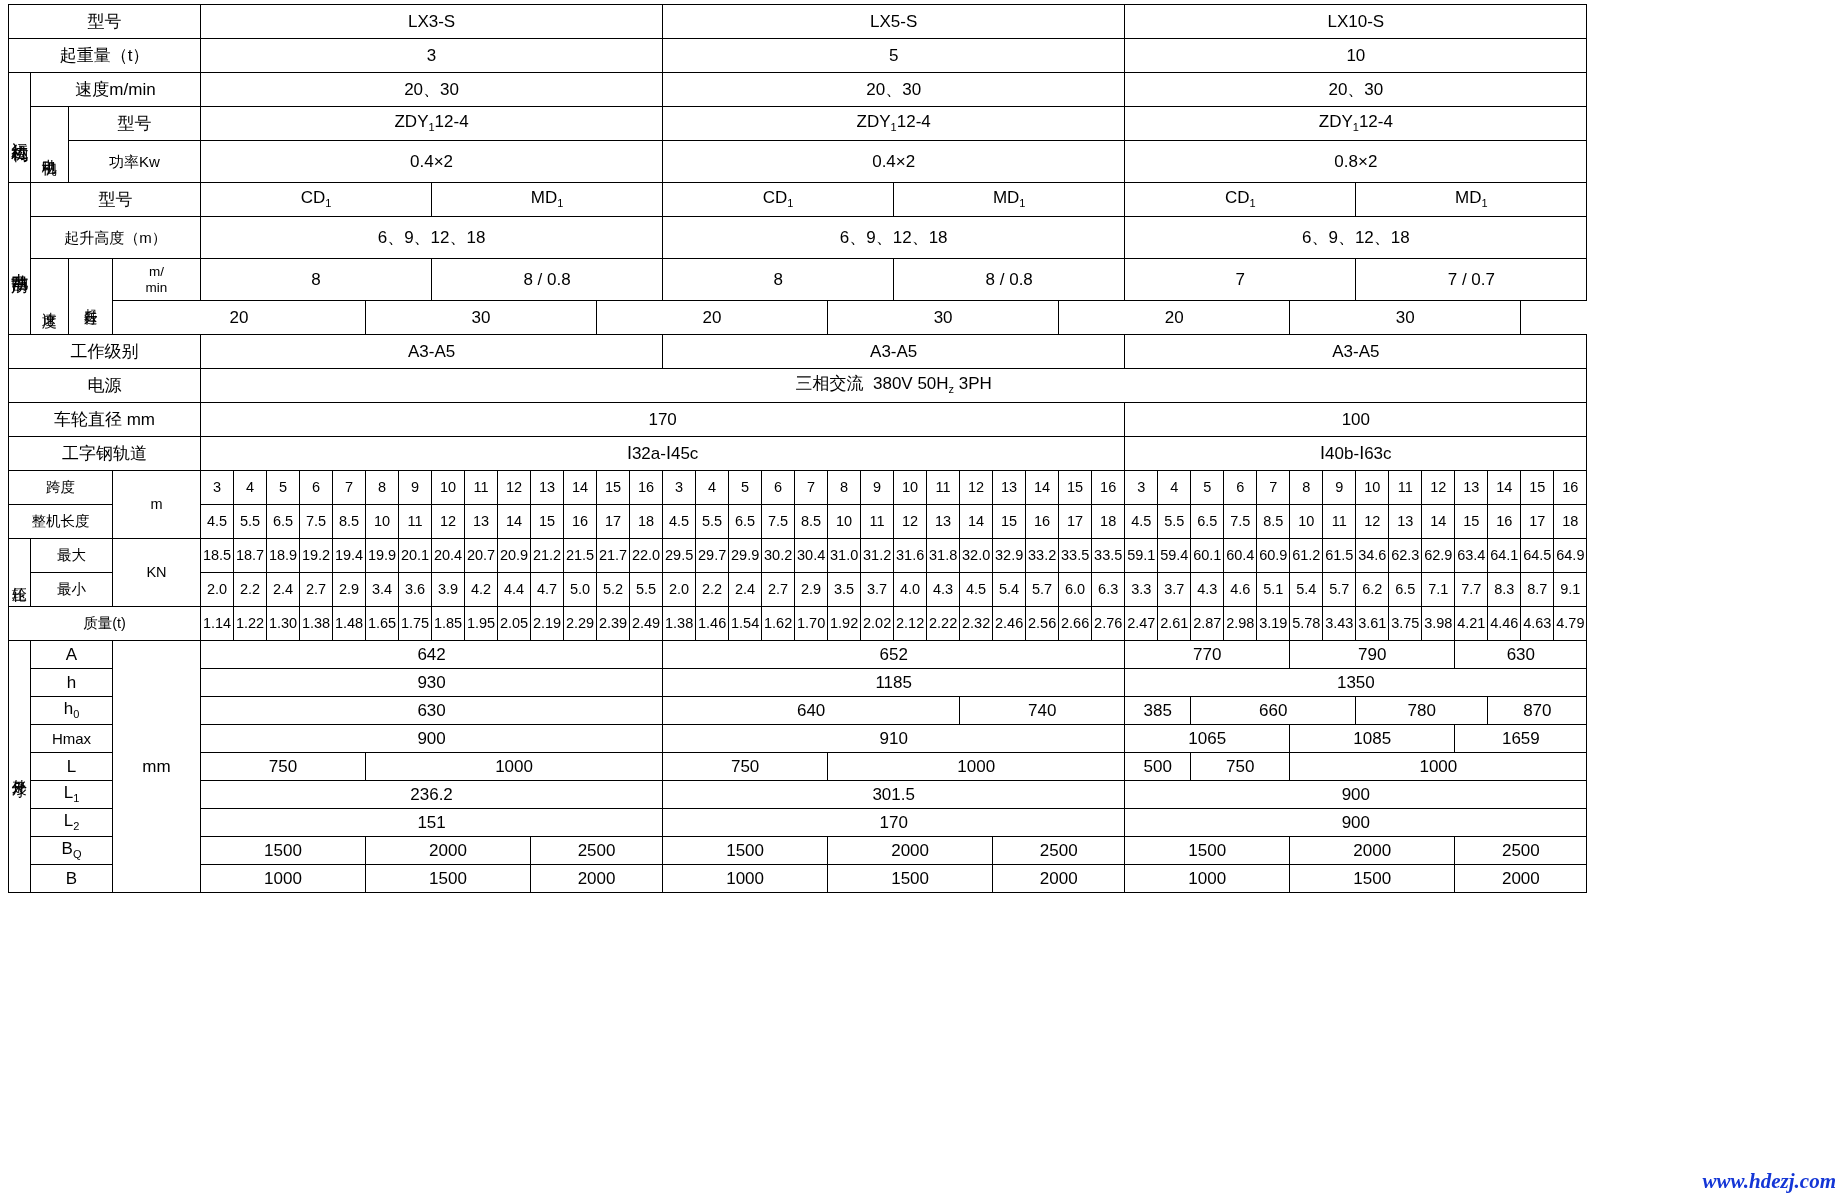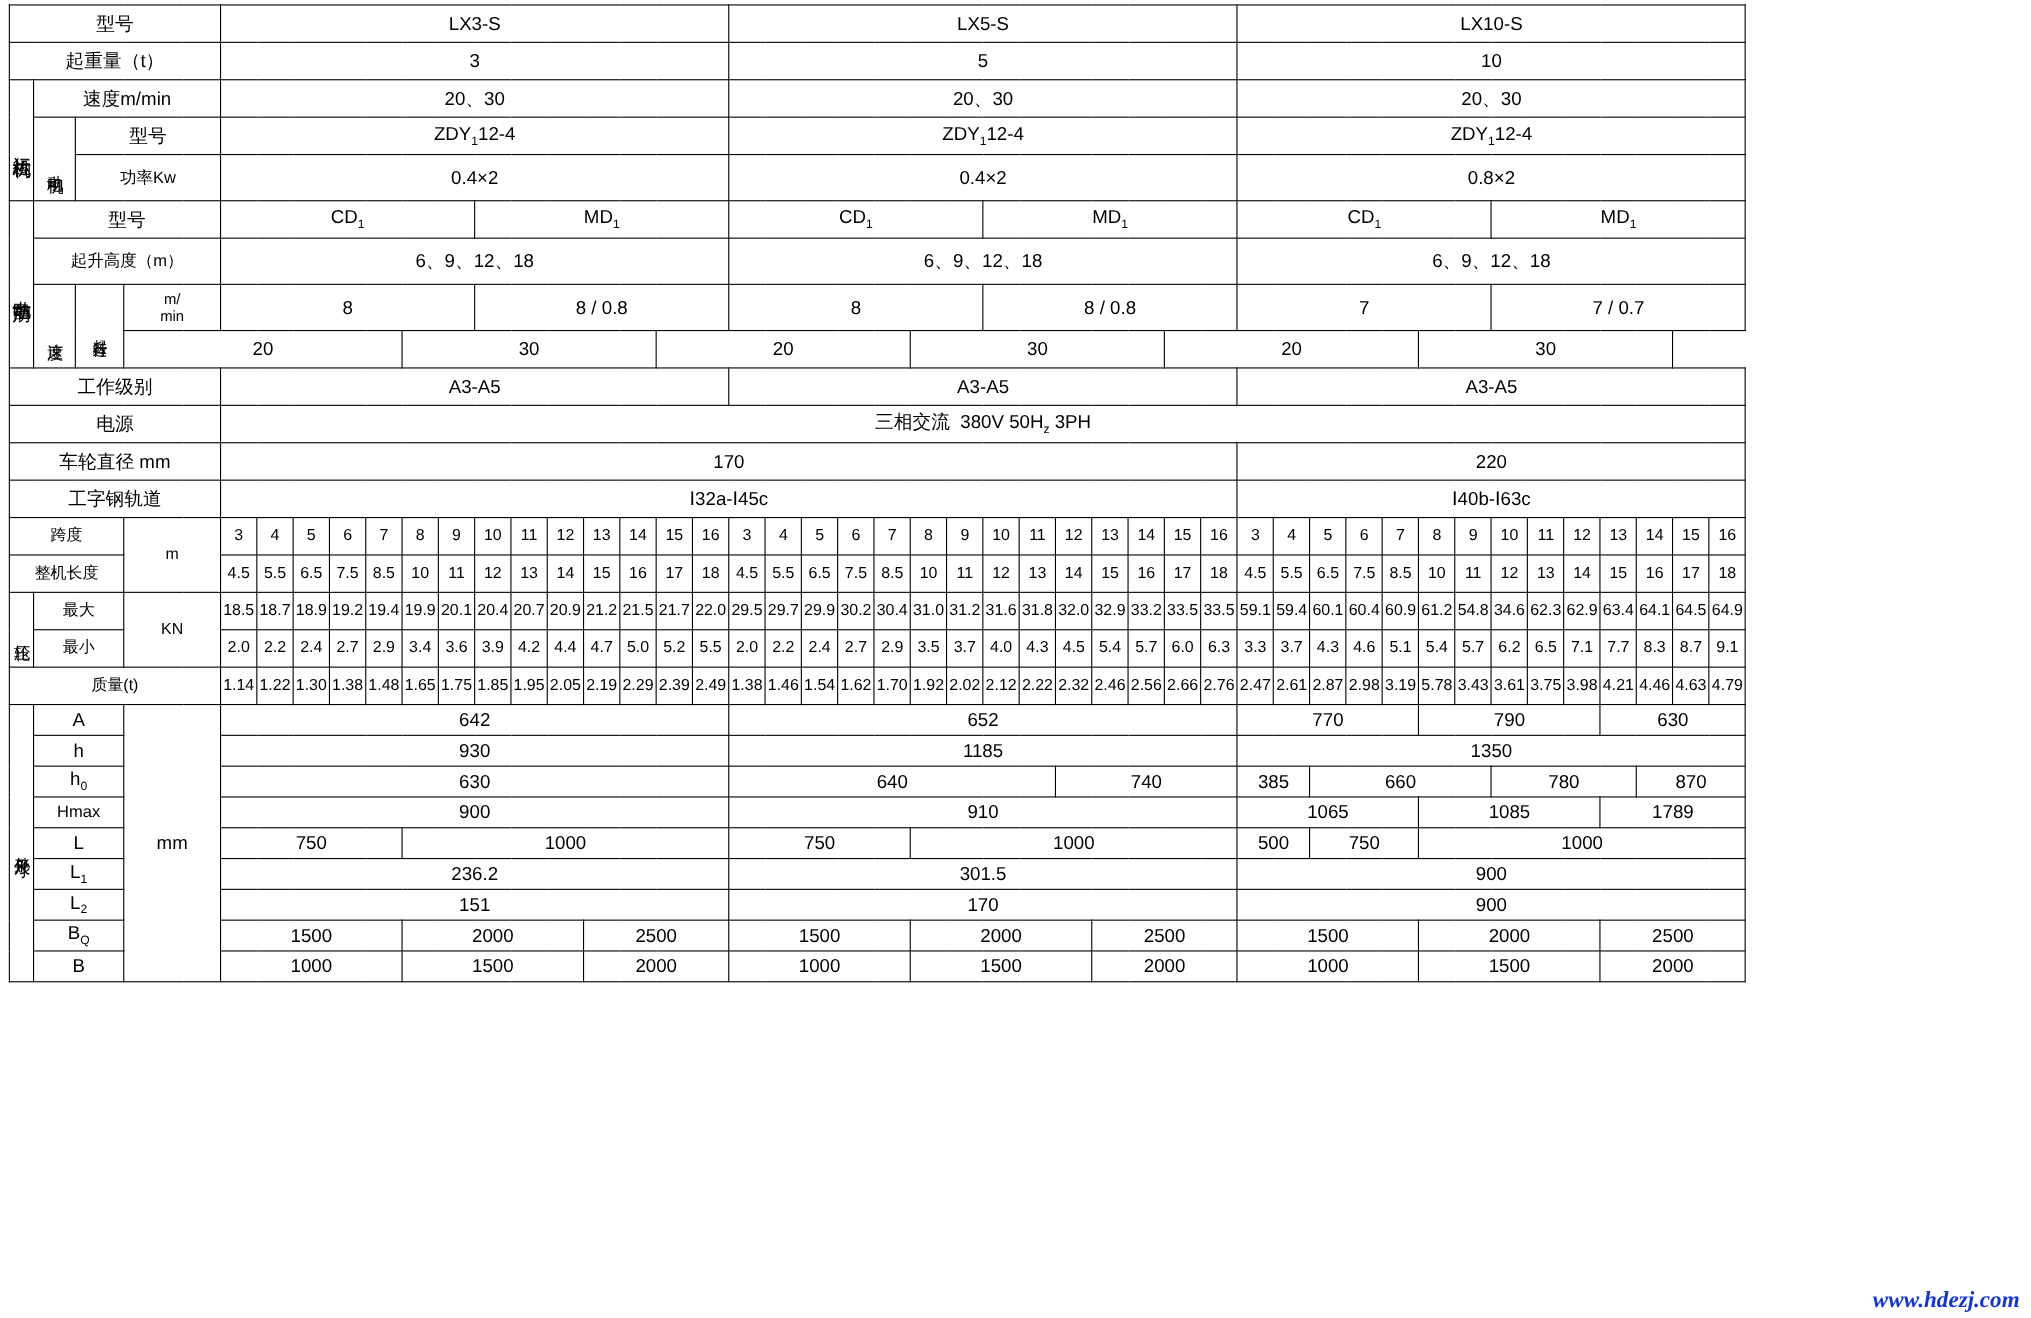--- a/index.html
+++ b/index.html
@@ -158,21 +158,21 @@
   </tr>
 
   <tr class="h34">
     <td colspan="5">电源</td>
     <td colspan="42">三相交流&nbsp;&nbsp;380V 50H<sub>z</sub> 3PH</td>
   </tr>
 
   <tr class="h34">
     <td colspan="5">车轮直径 mm</td>
     <td colspan="28">170</td>
-    <td colspan="14">220</td>
+    <td colspan="14">100</td>
   </tr>
 
   <tr class="h34">
     <td colspan="5">工字钢轨道</td>
     <td colspan="28">Ⅰ32a-Ⅰ45c</td>
     <td colspan="14">Ⅰ40b-Ⅰ63c</td>
   </tr>
 
   <tr class="h34 nums">
     <td colspan="3">跨度</td>
@@ -298,21 +298,21 @@
     <td>32.9</td>
     <td>33.2</td>
     <td>33.5</td>
     <td>33.5</td>
     <td>59.1</td>
     <td>59.4</td>
     <td>60.1</td>
     <td>60.4</td>
     <td>60.9</td>
     <td>61.2</td>
-    <td>54.8</td>
+    <td>61.5</td>
     <td>34.6</td>
     <td>62.3</td>
     <td>62.9</td>
     <td>63.4</td>
     <td>64.1</td>
     <td>64.5</td>
     <td>64.9</td>
   </tr>
 
   <tr class="h34 nums">
@@ -432,21 +432,21 @@
     <td colspan="5">660</td>
     <td colspan="4">780</td>
     <td colspan="3">870</td>
   </tr>
   <tr class="h28">
     <td colspan="2" class="small">Hmax</td>
     <td colspan="14">900</td>
     <td colspan="14">910</td>
     <td colspan="5">1065</td>
     <td colspan="5">1085</td>
-    <td colspan="4">1789</td>
+    <td colspan="4">1659</td>
   </tr>
   <tr class="h28">
     <td colspan="2">L</td>
     <td colspan="5">750</td>
     <td colspan="9">1000</td>
     <td colspan="5">750</td>
     <td colspan="9">1000</td>
     <td colspan="2">500</td>
     <td colspan="3">750</td>
     <td colspan="9">1000</td>

